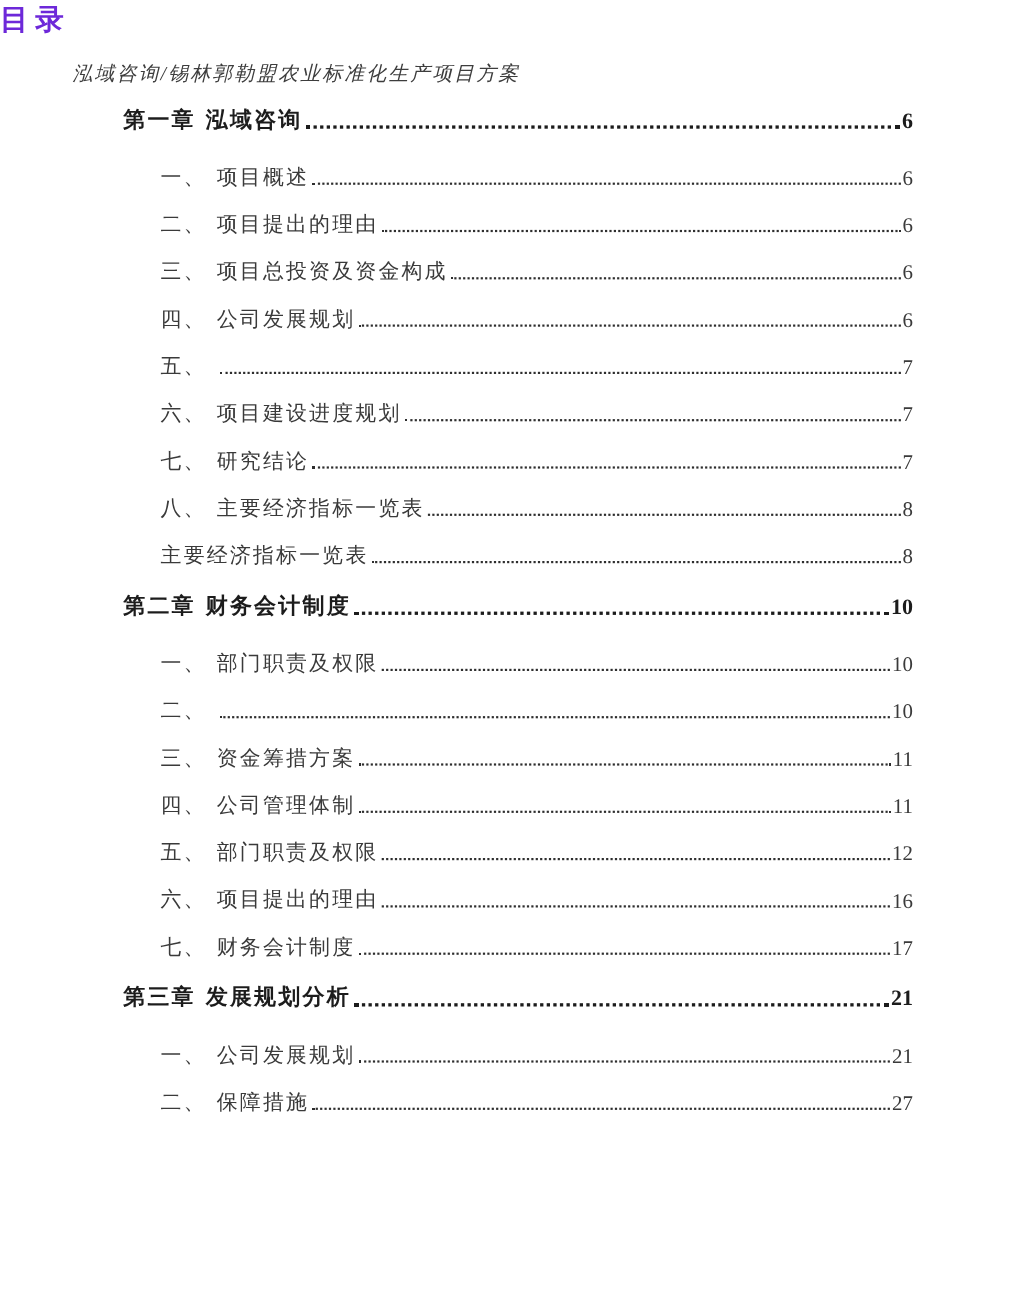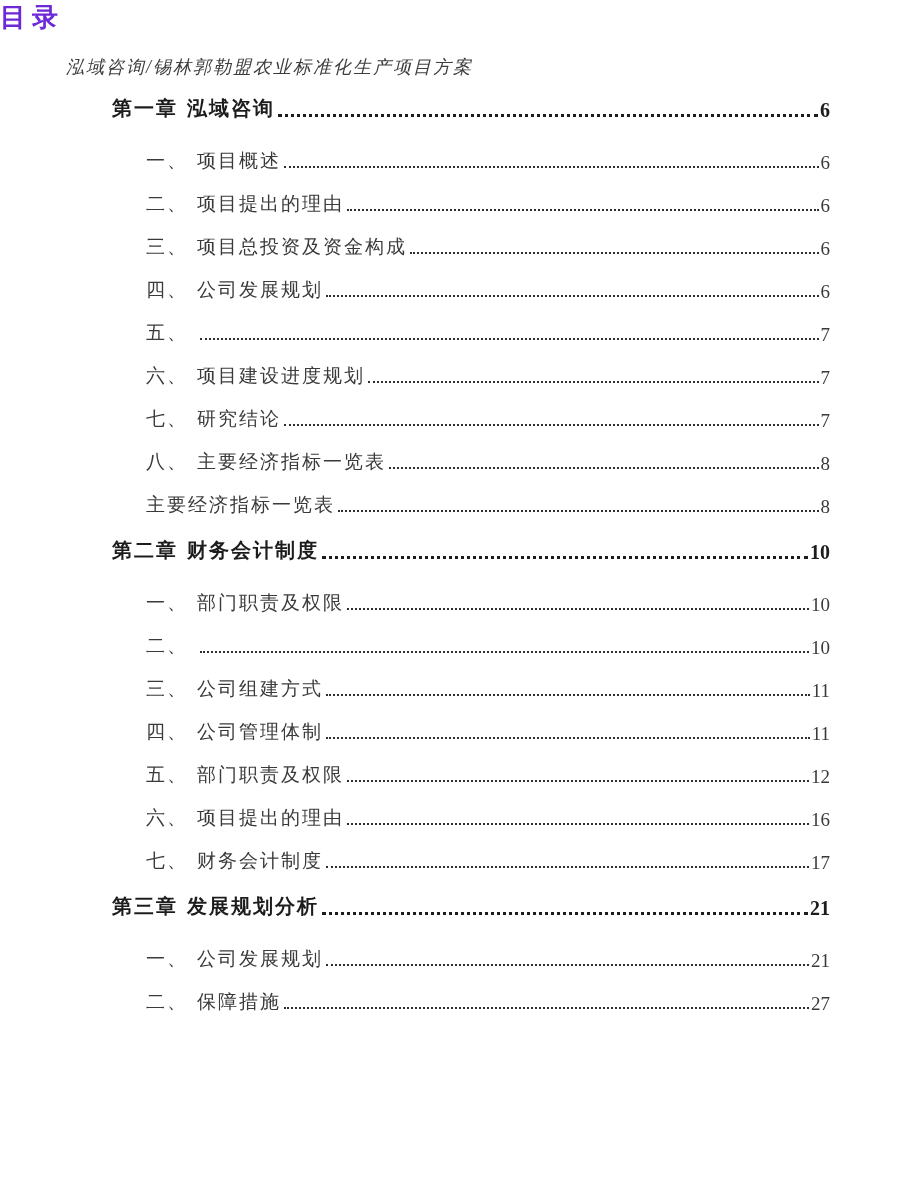--- a/index.html
+++ b/index.html
@@ -148,21 +148,21 @@
       <span class="leader"></span>
       <span class="pg">10</span>
     </div>
     <div class="row item">
       <span class="num">二、</span>
       <span class="leader"></span>
       <span class="pg">10</span>
     </div>
     <div class="row item">
       <span class="num">三、</span>
-      <span class="t">公司组建方式</span>
+      <span class="t">资金筹措方案</span>
       <span class="leader"></span>
       <span class="pg">11</span>
     </div>
     <div class="row item">
       <span class="num">四、</span>
       <span class="t">公司管理体制</span>
       <span class="leader"></span>
       <span class="pg">11</span>
     </div>
     <div class="row item">

